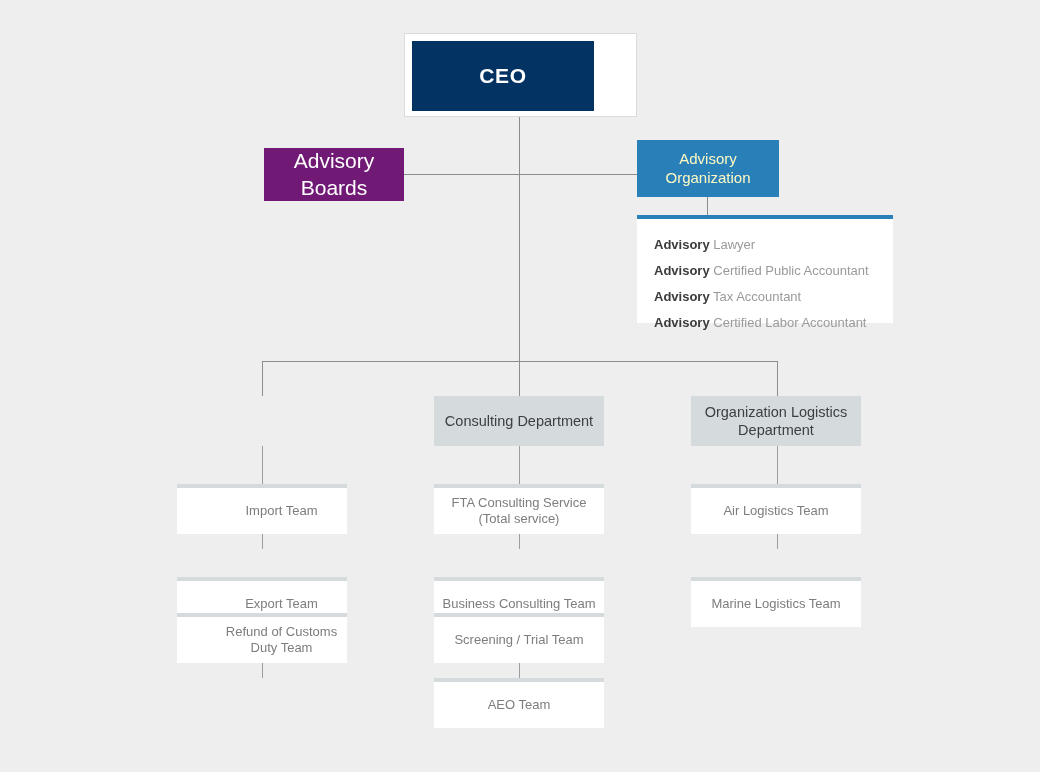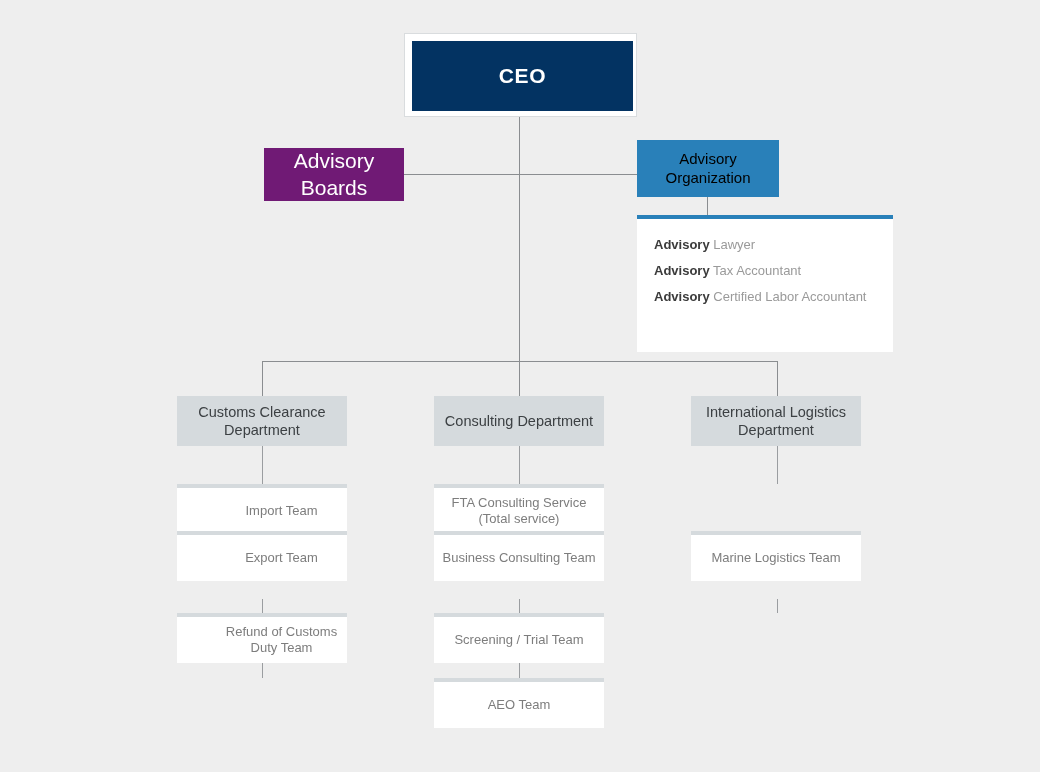--- a/index.html
+++ b/index.html
@@ -39,21 +39,21 @@
     height: 84px;
     background: #ffffff;
     box-sizing: border-box;
     border: 1px solid #d9dcde;
     z-index: 4;
   }
   #ceo-box {
     position: absolute;
     left: 7px;
     top: 7px;
-    width: 221px;
+    width: 182px;
     height: 70px;
     background: #033362;
     color: #ffffff;
     font-size: 21px;
     font-weight: 600;
     letter-spacing: 0.6px;
     display: flex;
     align-items: center;
     justify-content: center;
   }
@@ -69,31 +69,31 @@
     font-size: 21px;
   }
 
   
   #advisory-org {
     left: 637px;
     top: 140px;
     width: 142px;
     height: 57px;
     background: #2980b9;
-    color: #000000;
+    color: #fef9c3;
     font-size: 15px;
   }
 
   
   #advisory-panel {
     position: absolute;
     left: 637px;
     top: 215px;
     width: 256px;
-    height: 137px;
+    height: 108px;
     background: #ffffff;
     border-top: 4px solid #2980b9;
     box-sizing: border-box;
     padding: 13px 0 0 17px;
     z-index: 3;
   }
   .advisory-item {
     font-size: 13px;
     color: #9a9a9a;
     line-height: 26px;
@@ -126,21 +126,21 @@
     box-sizing: border-box;
     color: #7d7d7d;
     font-size: 13px;
     padding: 0 6px;
   }
   .col1 { left: 177px; padding-left: 45px; }
   .col2 { left: 434px; }
   .col3 { left: 691px; }
 
   .row1 { top: 484px; }
-  .row2 { top: 531px; justify-content: center; }
+  .row2 { top: 577px; justify-content: center; }
   .row3 { top: 613px; }
   .row4 { top: 678px; }
 
   
   .line {
     position: absolute;
     background: #8a8d90;
     z-index: 1;
   }
   .vline { width: 1px; }
@@ -198,36 +198,37 @@
     <span>Advisory Organization</span>
   </div>
 
   <div id="advisory-panel">
     <div class="advisory-item">
       <span class="adv-label">Advisory</span>
       <span>Lawyer</span>
     </div>
     <div class="advisory-item">
       <span class="adv-label">Advisory</span>
+      <span>Certified Public Accountant</span>
+    </div>
+    <div class="advisory-item">
+      <span class="adv-label">Advisory</span>
       <span>Tax Accountant</span>
     </div>
     <div class="advisory-item">
       <span class="adv-label">Advisory</span>
       <span>Certified Labor Accountant</span>
     </div>
   </div>
 
-  <div class="node dept" id="dept-customs">
-    <span>Customs Clearance Department</span>
-  </div>
   <div class="node dept" id="dept-consulting">
     <span>Consulting Department</span>
   </div>
   <div class="node dept" id="dept-logistics">
-    <span>International Logistics Department</span>
+    <span>Organization Logistics Department</span>
   </div>
 
   <div class="node team col1 row1">
     <span>Import Team</span>
   </div>
   <div class="node team col1 row2">
     <span>Export Team</span>
   </div>
   <div class="node team col1 row3">
     <span>Refund of Customs Duty Team</span>
@@ -239,17 +240,20 @@
   <div class="node team col2 row2">
     <span>Business Consulting Team</span>
   </div>
   <div class="node team col2 row3">
     <span>Screening / Trial Team</span>
   </div>
   <div class="node team col2 row4">
     <span>AEO Team</span>
   </div>
 
+  <div class="node team col3 row1">
+    <span>Air Logistics Team</span>
+  </div>
   <div class="node team col3 row2">
     <span>Marine Logistics Team</span>
   </div>
 
 </div>
 
 </body></html>

